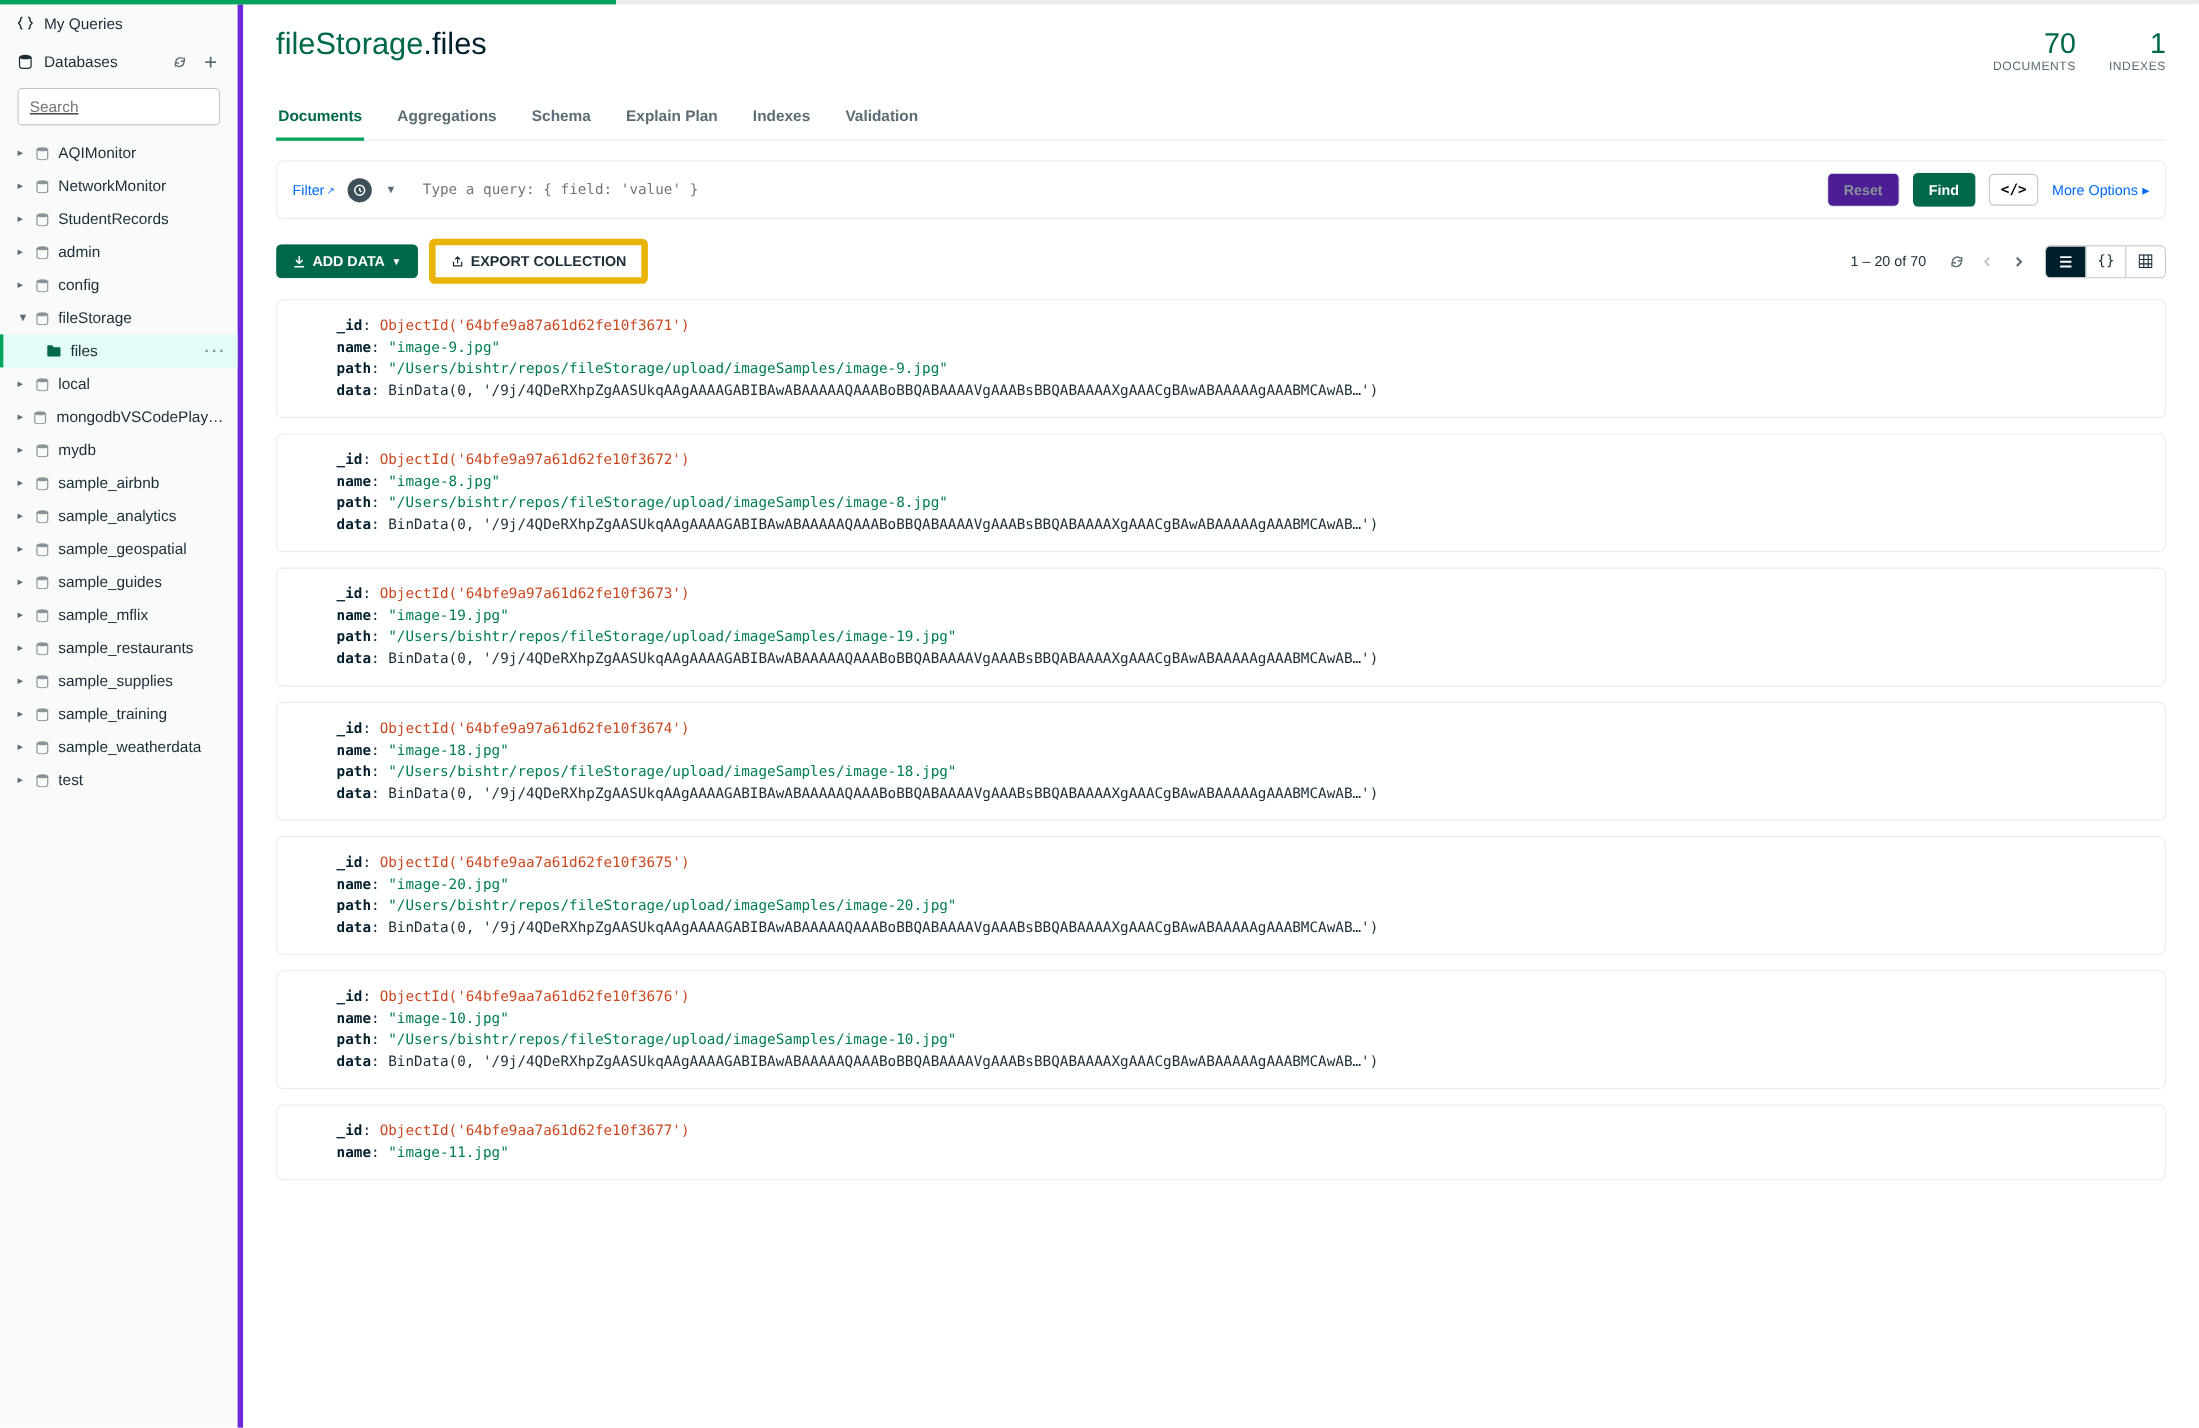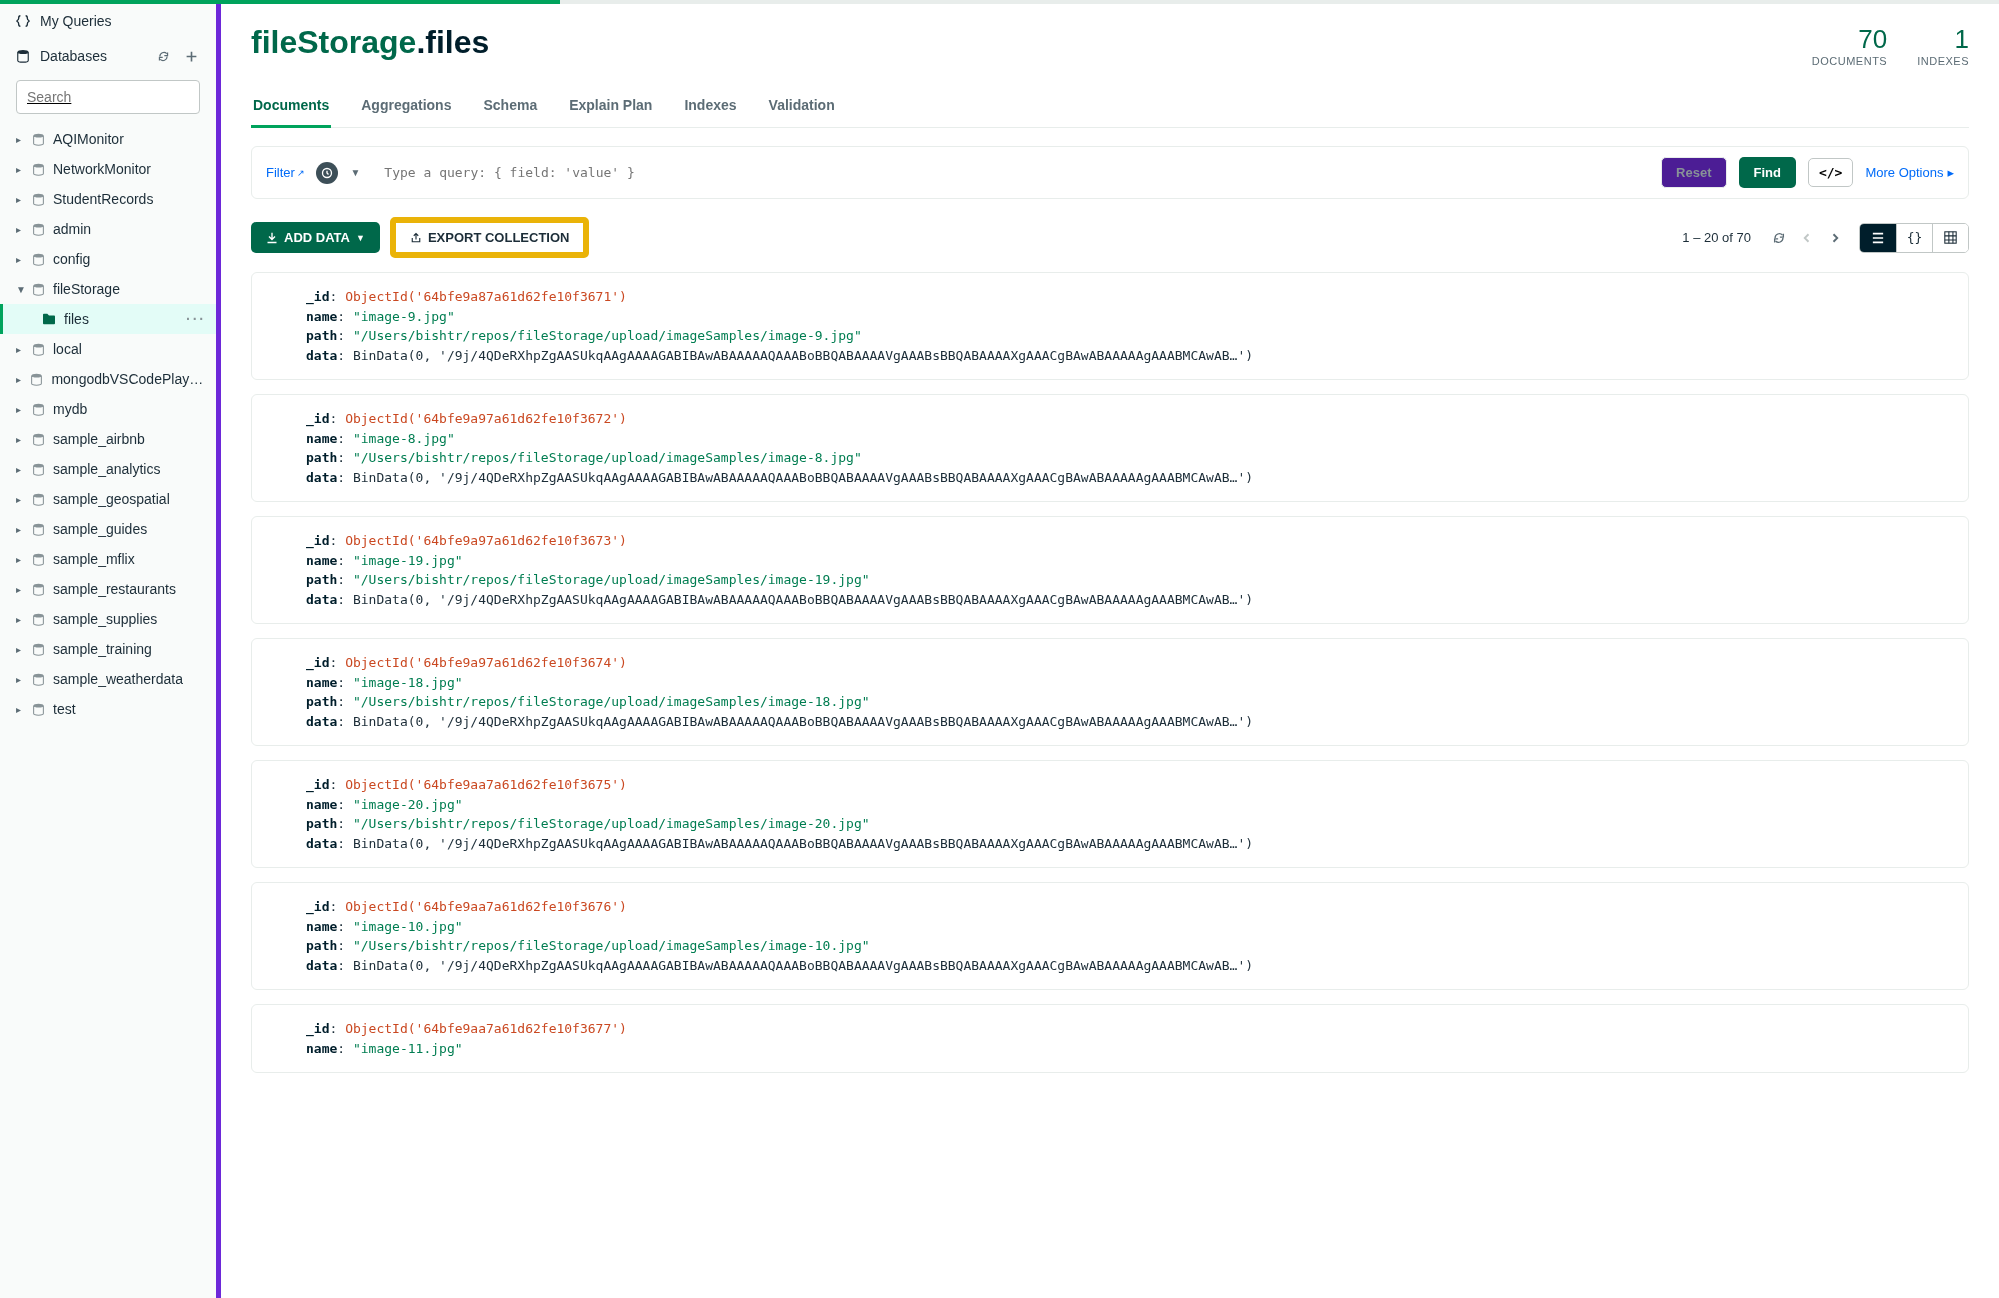--- a/index.html
+++ b/index.html
@@ -92,22 +92,22 @@
   padding: 20px 30px;
   margin-top: 4px;
 }
 .header-row {
   display: flex;
   align-items: flex-start;
   justify-content: space-between;
   margin-bottom: 20px;
 }
 .breadcrumb {
-  font-size: 32px;
-  font-weight: 700;
+  font-size: 28px;
+  font-weight: 400;
   color: #001E2B;
   text-align: center;
 }
 .breadcrumb .dim { color: #00684A; }
 .stats { display: flex; gap: 30px; text-align: right; }
 .stat-num { font-size: 26px; color: #00684A; }
 .stat-lbl { font-size: 11px; color: #5C6C75; letter-spacing: 0.5px; }
 .tabs {
   display: flex;
   gap: 28px;

